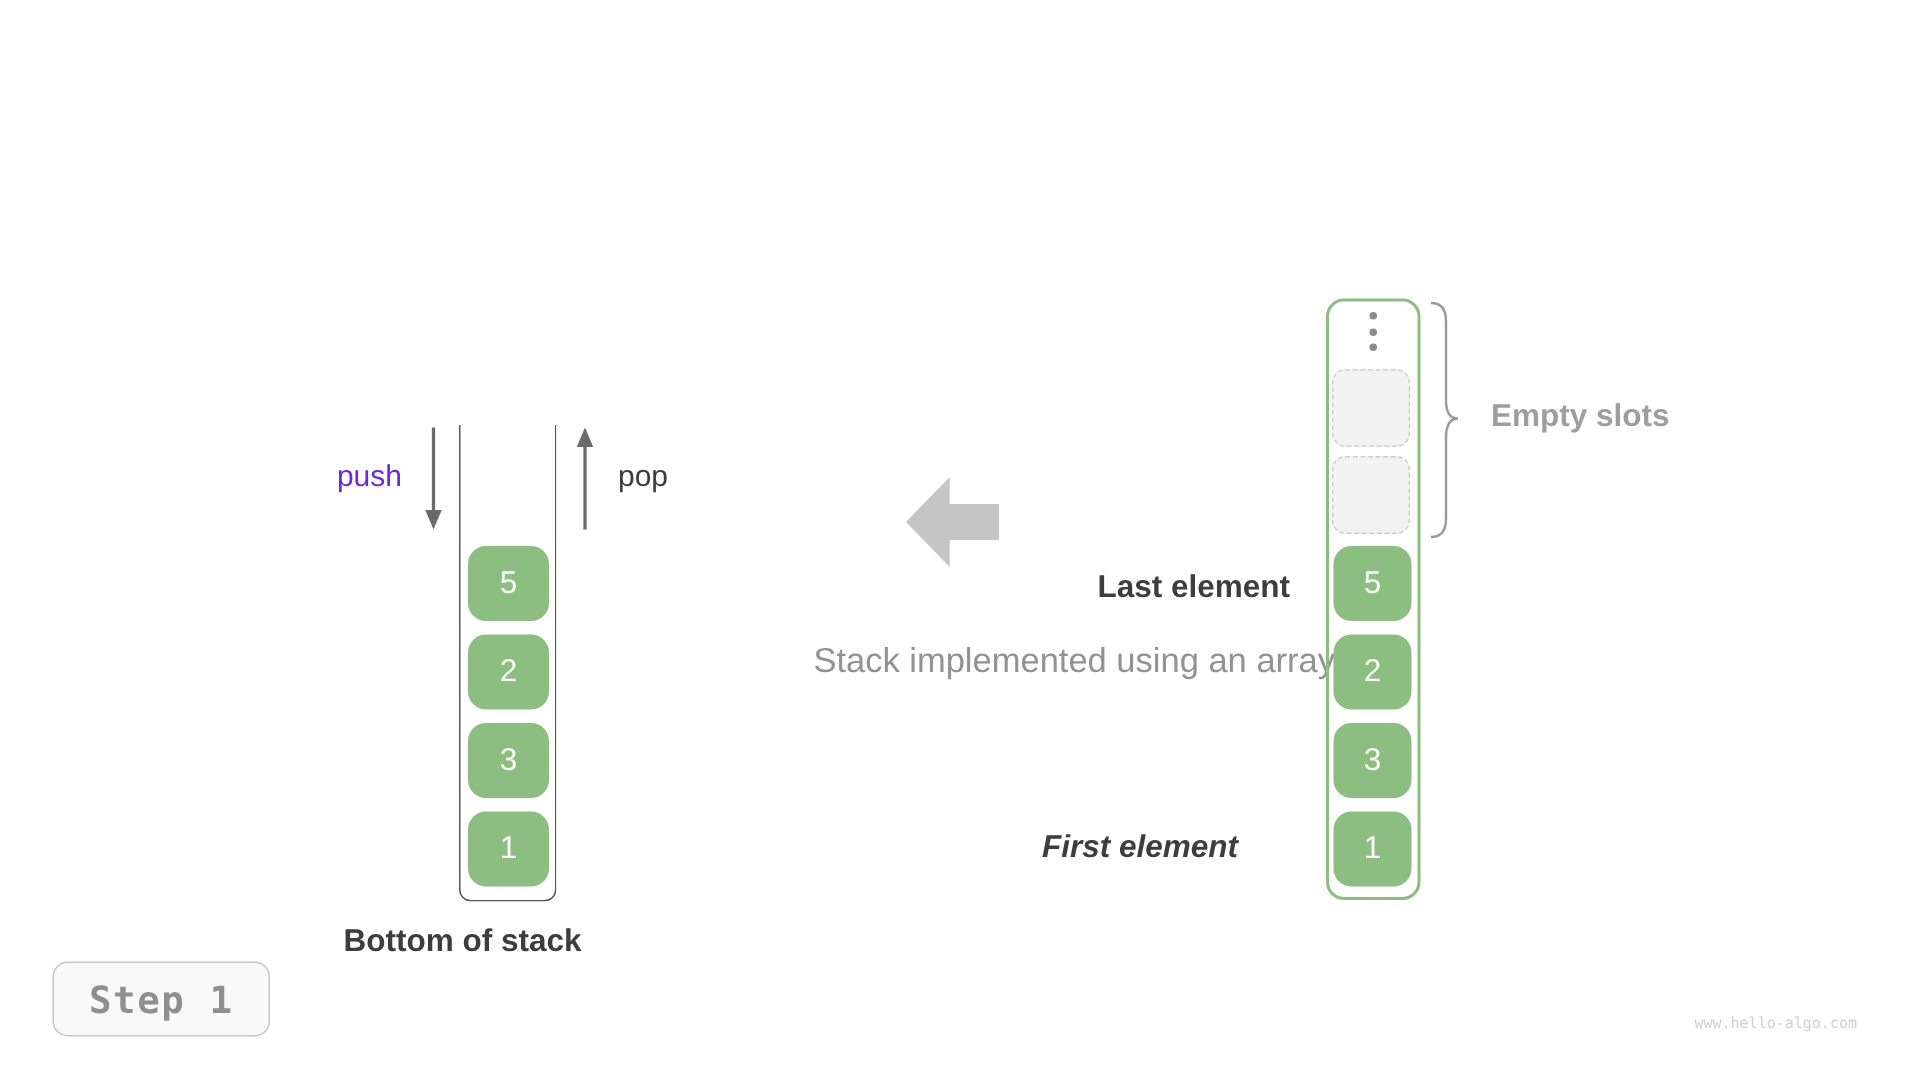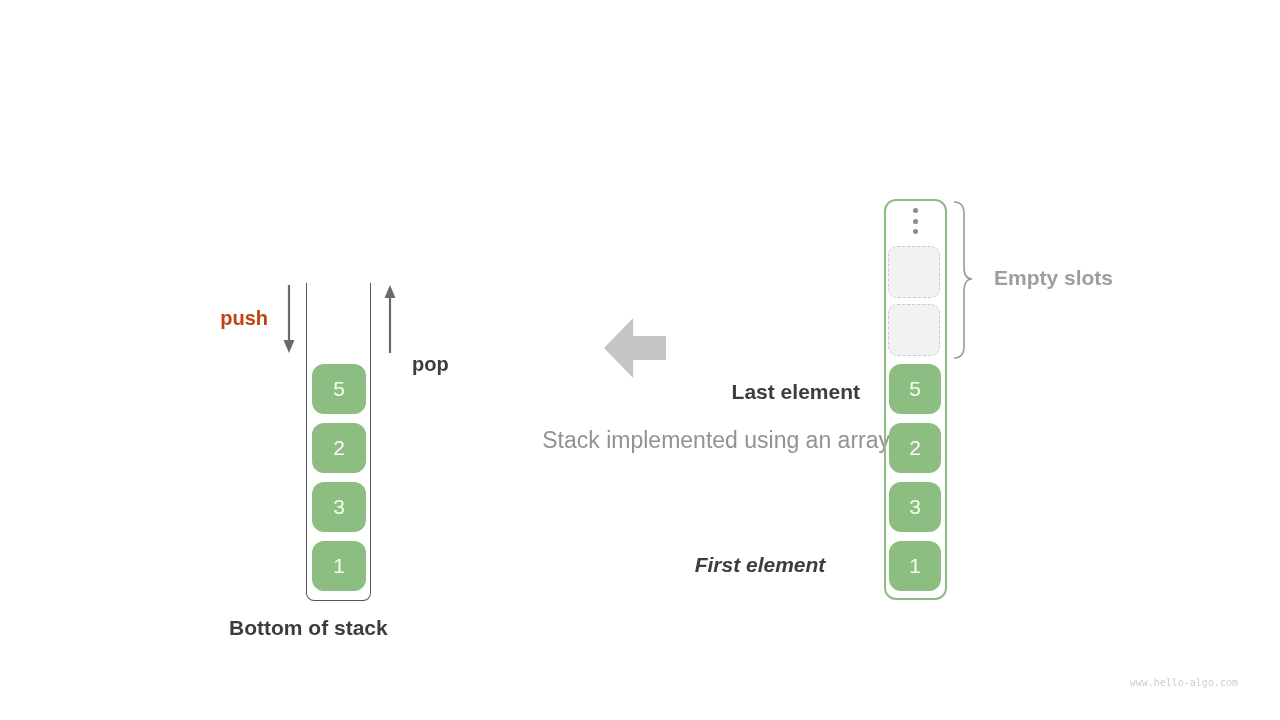--- a/index.html
+++ b/index.html
@@ -100,22 +100,22 @@
     font-family:"DejaVu Sans Mono","Liberation Mono",monospace;
     font-size:10px;color:#cfcfcf;
   }
 </style>
 </head>
 <body>
 
 <div id="canvas">
 
 
-  <div class="abs" id="push-label" style="color:#c2410c;font-weight:bold;position:absolute;">push</div>
-  <div class="abs" id="pop-label" style="color:#3d3d3d;font-weight:bold;position:absolute;margin-top:46px;">pop</div>
+  <div class="abs" id="push-label" style="color:#6d28d9;font-weight:normal;position:absolute;">push</div>
+  <div class="abs" id="pop-label" style="color:#3d3d3d;font-weight:normal;position:absolute;">pop</div>
 
   <svg class="abs" id="push-arrow" width="18" height="72" viewBox="0 0 18 72">
     <line x1="9" y1="2" x2="9" y2="62" stroke="#6a6a6a" stroke-width="2.2"></line>
     <polygon points="9,70 3.5,57 14.5,57" fill="#6a6a6a"></polygon>
   </svg>
   <svg class="abs" id="pop-arrow" width="18" height="72" viewBox="0 0 18 72">
     <line x1="9" y1="70" x2="9" y2="10" stroke="#6a6a6a" stroke-width="2.2"></line>
     <polygon points="9,2 3.5,15 14.5,15" fill="#6a6a6a"></polygon>
   </svg>
 
@@ -148,15 +148,16 @@
   <div class="array-cell" id="rcell3">1</div>
 
   <svg class="abs" id="brace" width="26" height="160" viewBox="0 0 26 160">
     <path d="M 4,2 Q 14,2 14,14 L 14,67 Q 14,79 22,79 Q 14,79 14,92 L 14,146 Q 14,158 4,158" fill="none" stroke="#9a9a9a" stroke-width="1.6"></path>
   </svg>
 
   <div class="abs dark-label" id="last-element-label">Last element</div>
   <div class="abs" id="empty-slots-label">Empty slots</div>
   <div class="abs dark-label" id="first-element-label">First element</div>
 
+  <div class="abs" id="step-badge">Step 1</div>
   <div class="abs" id="watermark">www.hello-algo.com</div>
 
 </div>
 
 </body></html>

